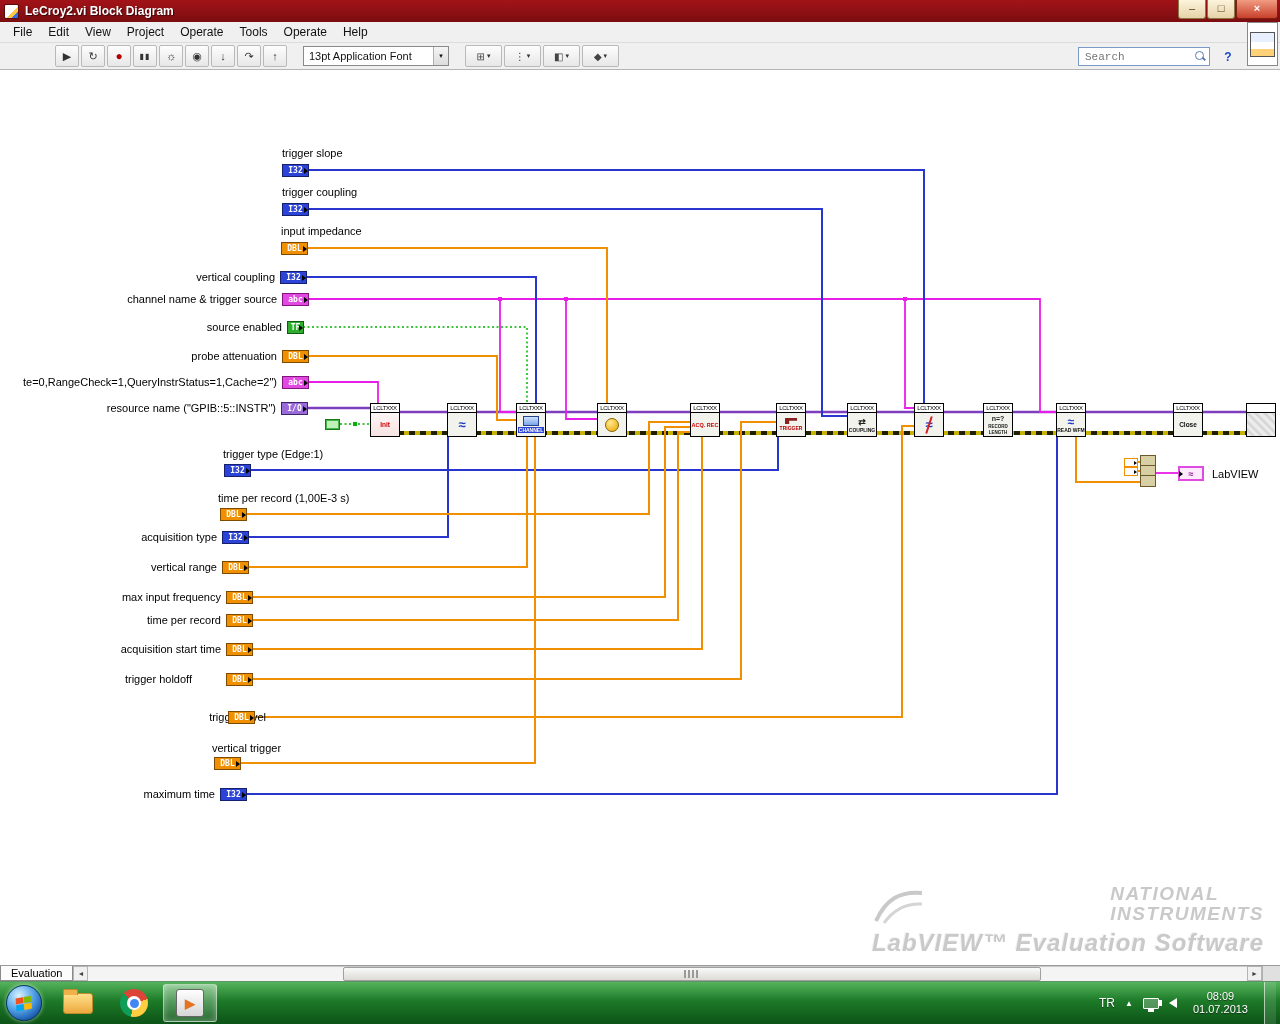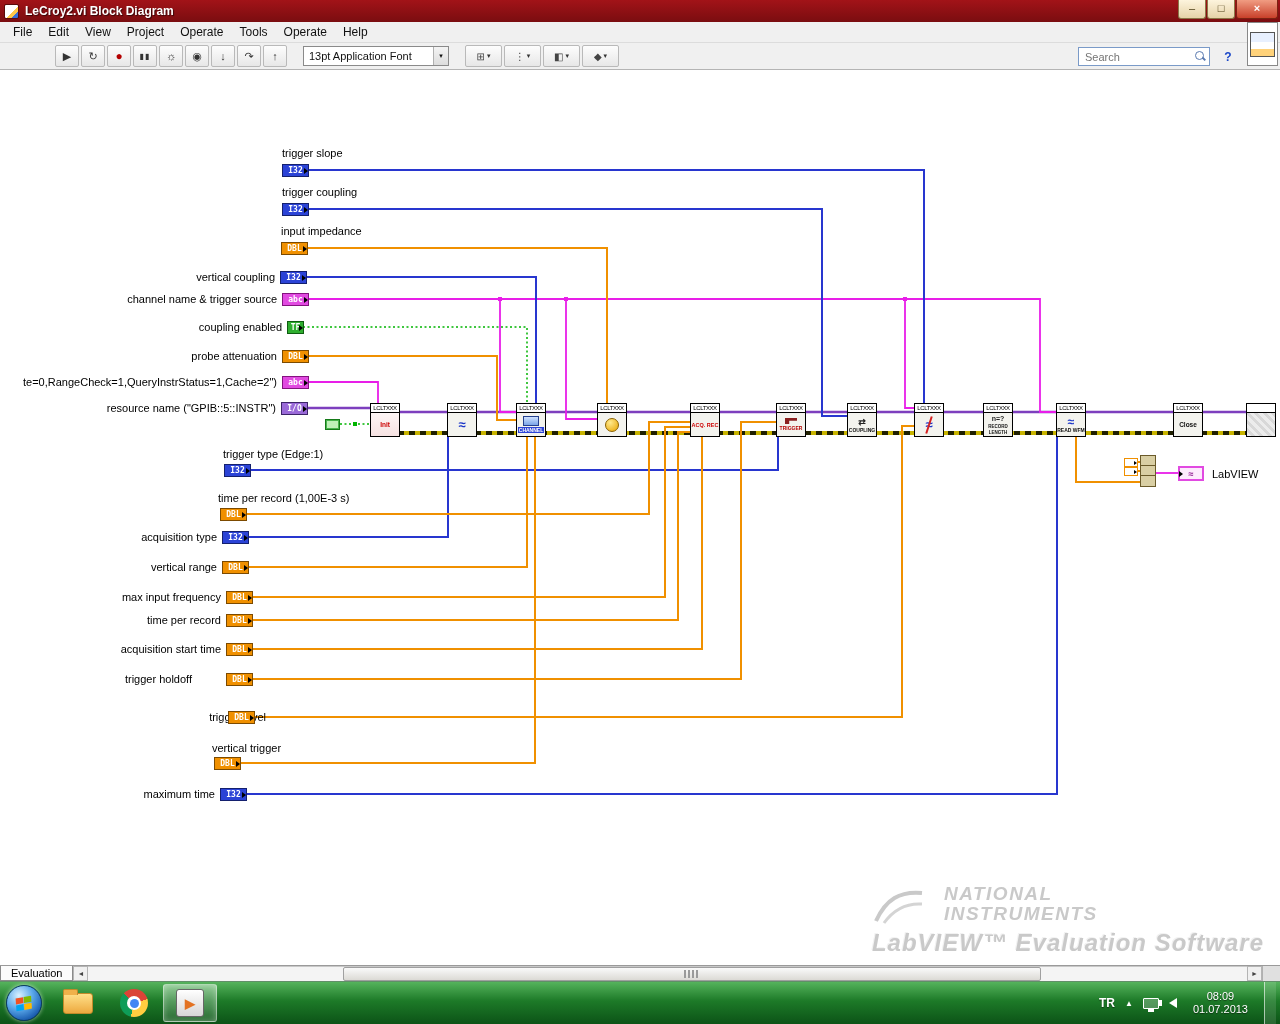--- a/index.html
+++ b/index.html
@@ -34,21 +34,21 @@
   .tbtn.pause{font-size:8px;letter-spacing:1px}
   .font-select{width:146px;height:20px;margin:0 14px;border:1px solid #8a8a8a;background:#fff;
     display:flex;align-items:center;font-size:11px;padding-left:5px;color:#111}
   .font-select .dd{margin-left:auto;width:15px;height:100%;border-left:1px solid #b0b0b0;
     background:linear-gradient(#f4f4f4,#dcdcdc);font-size:7px;display:flex;align-items:center;justify-content:center}
   .dropbtn{width:37px;height:22px;border:1px solid #b9b9b9;border-radius:2px;background:linear-gradient(#fdfdfd,#e7e7e7);
     display:flex;align-items:center;justify-content:center;gap:2px;font-size:10px;color:#444}
   .dropbtn .dd{font-size:7px;color:#333}
   .searchbox{position:absolute;right:70px;top:4px;width:132px;height:19px;border:1px solid #7a9ac8;
     background:#fff;display:flex;align-items:center;padding:0 3px 0 6px}
-  .searchbox input{border:none;outline:none;flex:1;min-width:0;font-size:11px;font-family:Liberation Sans, sans-serif;color:#333}
+  .searchbox input{border:none;outline:none;flex:1;min-width:0;font-size:11px;font-family:Liberation Mono, monospace;color:#333}
   .mag{width:11px;height:11px;position:relative;flex:none}
   .mag::before{content:"";position:absolute;left:0;top:0;width:7px;height:7px;border:1.5px solid #5a7ab0;border-radius:50%}
   .mag::after{content:"";position:absolute;left:7px;top:7px;width:4px;height:1.6px;background:#5a7ab0;transform:rotate(45deg)}
   .helpbtn{position:absolute;right:42px;top:5px;width:20px;height:18px;font-size:12px;font-weight:bold;color:#1a47c8;
     display:flex;align-items:center;justify-content:center}
   .vi-thumb{position:absolute;right:2px;top:-21px;width:31px;height:44px;border:1px solid #888;background:#fff;
     display:flex;align-items:center;justify-content:center}
   .vi-thumb .art{width:25px;height:25px;border:1px solid #555;
     background:linear-gradient(180deg,#e8f0ff 0 40%,#ffffff 40% 70%,#ffd27a 70% 100%);
     display:flex;align-items:center;justify-content:center;font-size:9px;color:#b03030;font-weight:bold}
@@ -113,21 +113,21 @@
     background:#d9cfa4;display:grid;grid-template-rows:1fr 1fr 1fr}
   .bundle i{border-bottom:1px solid #6a5a2a}
   .bundle i:last-child{border-bottom:none}
   .indicator{position:absolute;left:1178px;top:396px;width:26px;height:15px;border:2px solid var(--t-str);
     background:#fdeafd;color:#8a128a;font-size:9px;font-weight:bold;display:flex;align-items:center;justify-content:center}
   .indicator::before{content:"";position:absolute;left:-1px;width:0;height:0;
     border-top:3px solid transparent;border-bottom:3px solid transparent;border-left:4px solid #000}
   .ind-label{position:absolute;left:1212px;top:398px;font-size:11px;white-space:nowrap}
 
   .watermark{position:absolute;right:16px;bottom:8px;color:#c9c9c9;font-weight:bold;font-style:italic;text-align:left}
-  .wm-top{display:flex;align-items:center;gap:20px;justify-content:flex-start}
+  .wm-top{display:flex;align-items:center;gap:20px;justify-content:space-between}
   .wm-brand div{font-size:19px;line-height:20px;letter-spacing:1.5px;text-shadow:1px 1px 0 #fff}
   .wm-product{font-size:24px;margin-top:4px;letter-spacing:1px;text-shadow:1px 1px 0 #fff,-1px -1px 0 #f2f2f2;white-space:nowrap}
 
   
   .tabstrip{position:absolute;top:965px;left:0;width:1280px;height:16px;background:#e9e9e9;
     border-top:1px solid #9a9a9a;display:flex;align-items:stretch}
   .tab{min-width:62px;padding:0 10px;background:#fcfcfc;border:1px solid #8a8a8a;border-top:none;
     font-size:11px;line-height:14px;text-align:center;white-space:nowrap}
   .sb-btn{width:15px;background:#f0f0f0;border:1px solid #b4b4b4;font-size:7px;color:#444;
     display:flex;align-items:center;justify-content:center}
@@ -159,21 +159,21 @@
     background:conic-gradient(from -45deg,#db4437 0 33%,#ffcd40 33% 66%,#0f9d58 66% 100%)}
   .icon-chrome::before{content:"";position:absolute;inset:7px;background:#fff;border-radius:50%}
   .icon-chrome::after{content:"";position:absolute;inset:9.5px;background:#4285f4;border-radius:50%}
   .lv-active{width:54px;height:38px;border:1px solid rgba(255,255,255,.5);border-radius:3px;
     background:linear-gradient(rgba(255,255,255,.38),rgba(255,255,255,.10));
     display:flex;align-items:center;justify-content:center;box-shadow:inset 0 0 6px rgba(255,255,255,.35)}
   .icon-lv{width:28px;height:28px;border:1px solid #666;border-radius:3px;
     background:linear-gradient(#ffffff,#d6d6d6);display:flex;align-items:center;justify-content:center;
     color:#e37222;font-size:13px;font-weight:bold}
   .tray{margin-left:auto;display:flex;align-items:center;gap:10px;padding-right:4px;height:100%}
-  .tray-lang{font-size:12px;font-weight:bold;text-shadow:0 1px 1px rgba(0,0,0,.5)}
+  .tray-lang{font-size:12px;font-weight:normal;text-shadow:0 1px 1px rgba(0,0,0,.5)}
   .tray-chev{font-size:8px}
   .icon-network{width:16px;height:11px;border:1px solid #fff;border-radius:1px;background:rgba(255,255,255,.25);position:relative}
   .icon-network::after{content:"";position:absolute;left:4px;bottom:-4px;width:6px;height:3px;background:#fff}
   .icon-volume{width:0;height:0;border-top:5px solid transparent;border-bottom:5px solid transparent;
     border-right:8px solid #fff;position:relative}
   .icon-volume::before{content:"";position:absolute;left:-11px;top:-3px;width:4px;height:6px;background:#fff}
   .clock{text-align:center;font-size:11px;line-height:13px;padding:0 6px;text-shadow:0 1px 1px rgba(0,0,0,.5)}
   .show-desktop{width:12px;height:100%;border-left:1px solid rgba(255,255,255,.6);background:rgba(255,255,255,.12)}
 </style>
 </head>
@@ -289,21 +289,21 @@
       <path class="w-bool" d="M303,257 L527,257 L527,334"></path>
       <path class="w-bool" d="M340,354 L370,354"></path>
       <rect x="353" y="352" width="4" height="4" fill="var(--wire-bool)"></rect>
     </svg>
 
     <div class="term-label" style="left:282px;top:77px">trigger slope</div>
     <div class="term-label" style="left:282px;top:116px">trigger coupling</div>
     <div class="term-label" style="left:281px;top:155px">input impedance</div>
     <div class="term-label ralign" style="right:1005px;top:201px">vertical coupling</div>
     <div class="term-label ralign" style="right:1003px;top:223px">channel name &amp; trigger source</div>
-    <div class="term-label ralign" style="right:998px;top:251px">coupling enabled</div>
+    <div class="term-label ralign" style="right:998px;top:251px">source enabled</div>
     <div class="term-label ralign" style="right:1003px;top:280px">probe attenuation</div>
     <div class="term-label ralign" style="right:1003px;top:306px">te=0,RangeCheck=1,QueryInstrStatus=1,Cache=2")</div>
     <div class="term-label ralign" style="right:1004px;top:332px">resource name ("GPIB::5::INSTR")</div>
     <div class="term-label" style="left:223px;top:378px">trigger type (Edge:1)</div>
     <div class="term-label" style="left:218px;top:422px">time per record (1,00E-3 s)</div>
     <div class="term-label ralign" style="right:1063px;top:461px">acquisition type</div>
     <div class="term-label ralign" style="right:1063px;top:491px">vertical range</div>
     <div class="term-label ralign" style="right:1059px;top:521px">max input frequency</div>
     <div class="term-label ralign" style="right:1059px;top:544px">time per record</div>
     <div class="term-label ralign" style="right:1059px;top:573px">acquisition start time</div>

